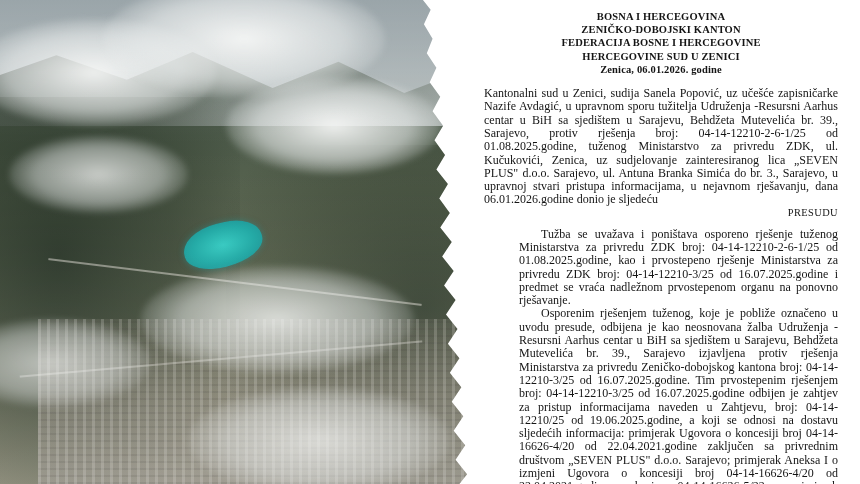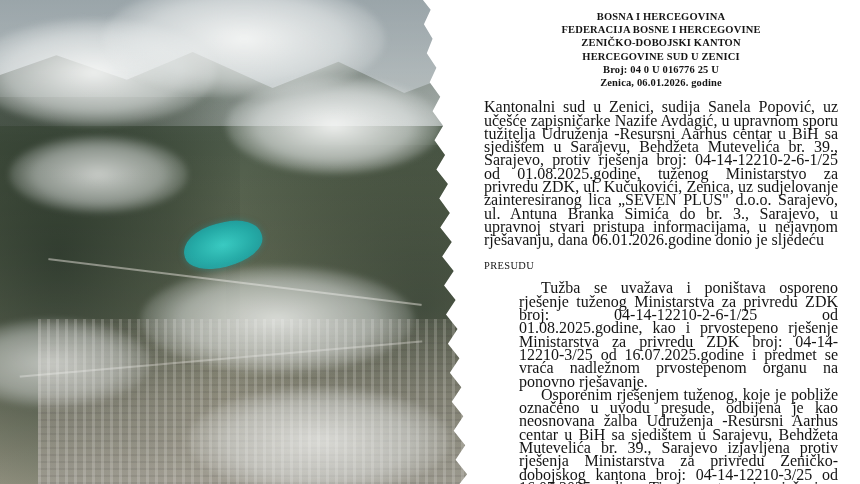--- a/index.html
+++ b/index.html
@@ -164,27 +164,27 @@
     font-size: 10.2px;
     line-height: 13.3px;
     text-align: justify;
     text-justify: inter-word;
   }
   .doc .body-text p {
     margin: 0 0 0 0;
     text-indent: 0;
   }
   .doc .section-title {
-    text-align: left;
+    text-align: right;
     font-size: 10.4px;
-    margin: 14px 0 10px 0;
+    margin: 0 0 10px 0;
     letter-spacing: 0.4px;
   }
   .doc .para {
-    font-size: 16px;
+    font-size: 12px;
     line-height: 13.3px;
     text-align: justify;
     text-justify: inter-word;
     margin: 0;
   }
   .doc .indent { text-indent: 22px; margin-left: 35px; }
 </style>
 </head>
 <body>
 
@@ -209,24 +209,23 @@
     <div class="cloud c7"></div>
     <div class="haze"></div>
   </div>
 
   <div class="torn"></div>
 
   <div class="doc">
 
     <div class="head">
       <div>BOSNA I HERCEGOVINA</div>
+      <div>ZENIČKO-DOBOJSKI KANTON</div>
       <div>FEDERACIJA BOSNE I HERCEGOVINE</div>
-      <div>ZENIČKO-DOBOJSKI KANTON</div>
       <div>HERCEGOVINE SUD U ZENICI</div>
-      <div>Broj: 04 0 U 016776 25 U</div>
       <div>Zenica, 06.01.2026. godine</div>
     </div>
 
     <div class="body-text">
       <p class="para indent">Kantonalni sud u Zenici, sudija Sanela Popović, uz učešće zapisničarke Nazife Avdagić, u upravnom sporu tužitelja Udruženja -Resursni Aarhus centar u BiH sa sjedištem u Sarajevu, Behdžeta Mutevelića br. 39., Sarajevo, protiv rješenja broj: 04-14-12210-2-6-1/25 od 01.08.2025.godine, tuženog Ministarstvo za privredu ZDK, ul. Kučukovići, Zenica, uz sudjelovanje zainteresiranog lica „SEVEN PLUS" d.o.o. Sarajevo, ul. Antuna Branka Simića do br. 3., Sarajevo, u upravnoj stvari pristupa informacijama, u nejavnom rješavanju, dana 06.01.2026.godine donio je sljedeću</p>
     </div>
 
     <div class="section-title">PRESUDU</div>
 
     <p class="para indent">Tužba se uvažava i poništava osporeno rješenje tuženog Ministarstva za privredu ZDK broj: 04-14-12210-2-6-1/25 od 01.08.2025.godine, kao i prvostepeno rješenje Ministarstva za privredu ZDK broj: 04-14-12210-3/25 od 16.07.2025.godine i predmet se vraća nadležnom prvostepenom organu na ponovno rješavanje.</p>

